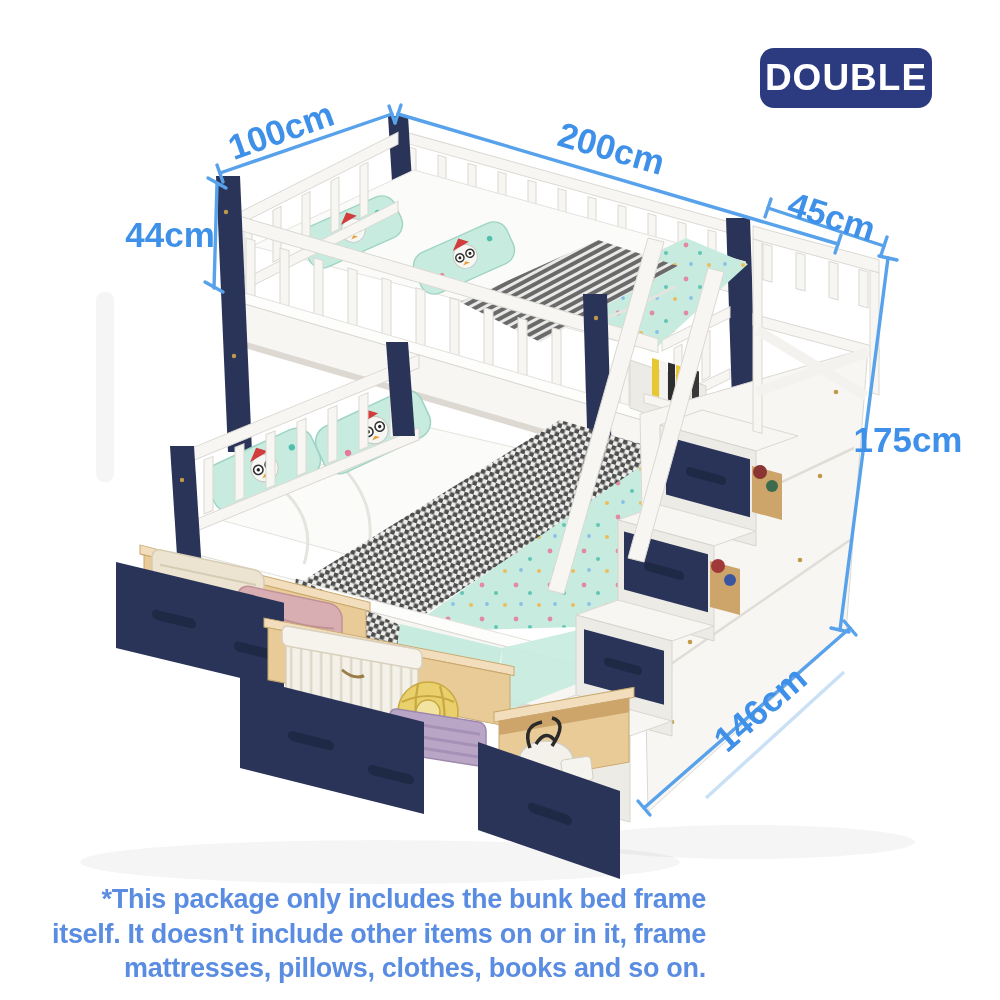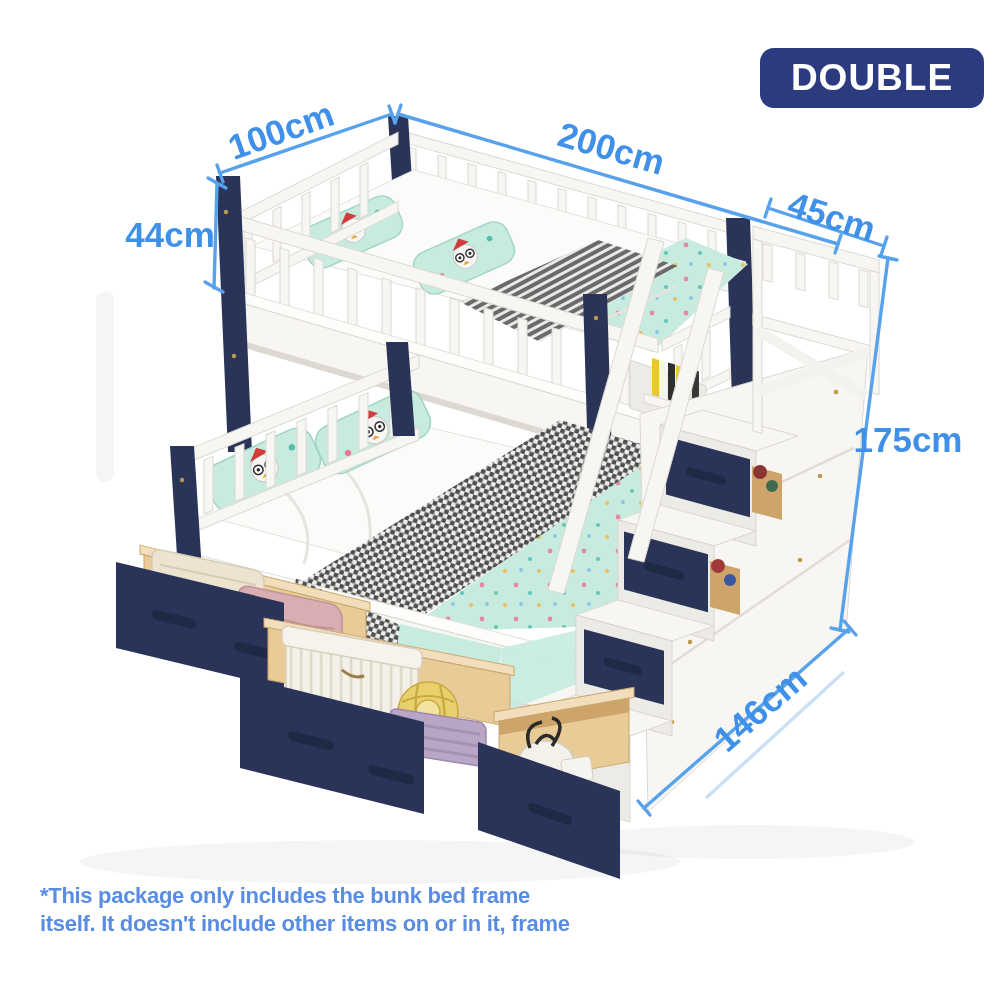--- a/index.html
+++ b/index.html
@@ -1,23 +1,23 @@
 <!DOCTYPE html>
 <html style="--dim-blue: #58a2eb; --dim-text: #3e90e8; --badge-navy: #2c3a7f; --frame-navy: #2a3459; --bedding-mint: #c7ecdf; --drawer-wood: #e8cb96; --note-blue: #5a8de2;"><head>
 <meta charset="utf-8">
 <style>
   html,body{margin:0;padding:0;background:#ffffff;}
   .stage{position:relative;width:1000px;height:1000px;background:#ffffff;overflow:hidden;
          font-family:"Liberation Sans",sans-serif;}
   .stage svg{position:absolute;left:0;top:0;}
-  .badge{position:absolute;left:760px;top:48px;width:224px;height:60px;border-radius:14px;
+  .badge{position:absolute;left:760px;top:48px;width:172px;height:60px;border-radius:14px;
          background:var(--badge-navy,#2c3a7f);display:flex;align-items:center;justify-content:center;}
   .badge span{color:#ffffff;font-size:37px;font-weight:700;letter-spacing:1px;}
-  .note{position:absolute;left:40px;top:882px;color:var(--note-blue,#5a8de2);
-        font-size:22px;font-weight:700;line-height:1.28;letter-spacing:-0.3px;}
+  .note{position:absolute;left:52px;top:882px;color:var(--note-blue,#5a8de2);
+        font-size:27px;font-weight:700;line-height:1.28;letter-spacing:-0.3px;text-align:right;}
   .note div{white-space:nowrap;}
   
   .w{fill:#f7f6f3;stroke:#dbd8d2;stroke-width:1;}
   .w2{fill:#edebe6;stroke:#d8d5cf;stroke-width:1;}
   .w3{fill:#ddd9d2;stroke:none;}
   .navy{fill:var(--frame-navy,#2a3459);}
   .navy2{fill:#1e2945;}
   .mint{fill:var(--bedding-mint,#c7ecdf);}
   .wood{fill:var(--drawer-wood,#e8cb96);stroke:#c9a86e;stroke-width:1;}
   .wood2{fill:#cda56b;stroke:none;}
@@ -379,15 +379,16 @@
   </g>
 </svg>
 
   <div class="badge">
     <span>DOUBLE</span>
   </div>
 
   <div class="note">
     <div>*This package only includes the bunk bed frame</div>
     <div>itself. It doesn't include other items on or in it, frame</div>
+    <div>mattresses, pillows, clothes, books and so on.</div>
   </div>
 
 </div>
 
 </body></html>

